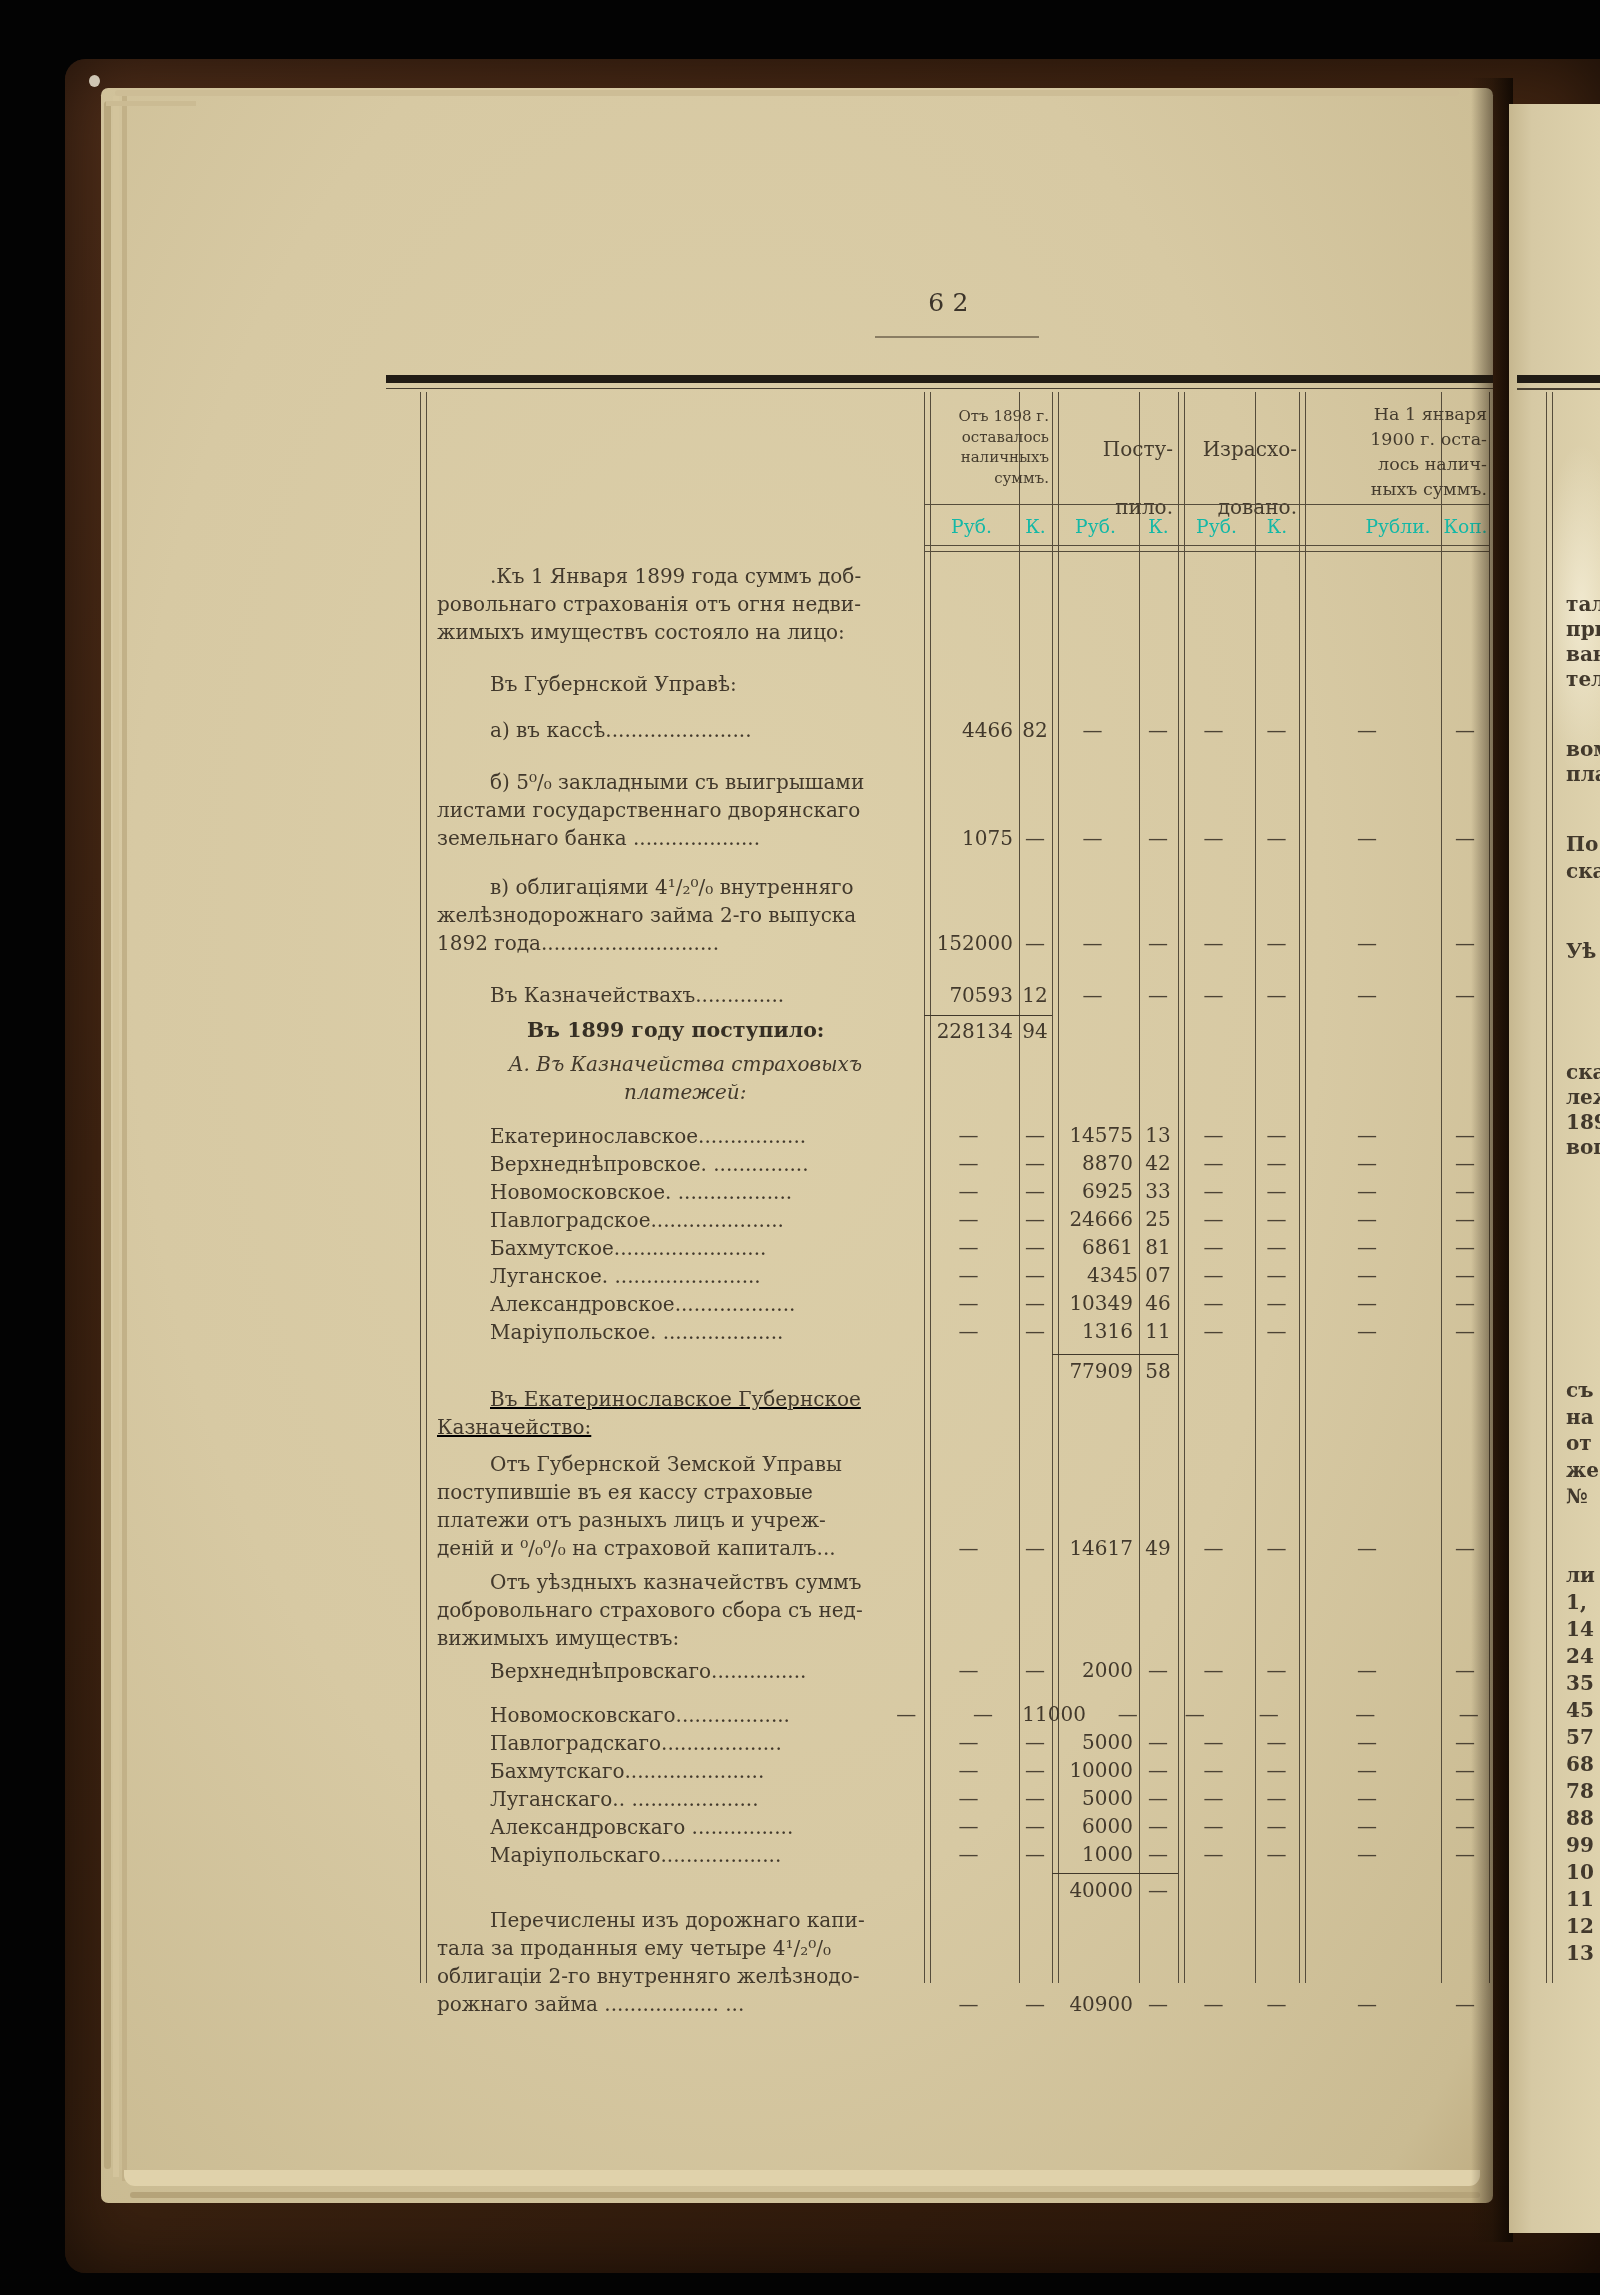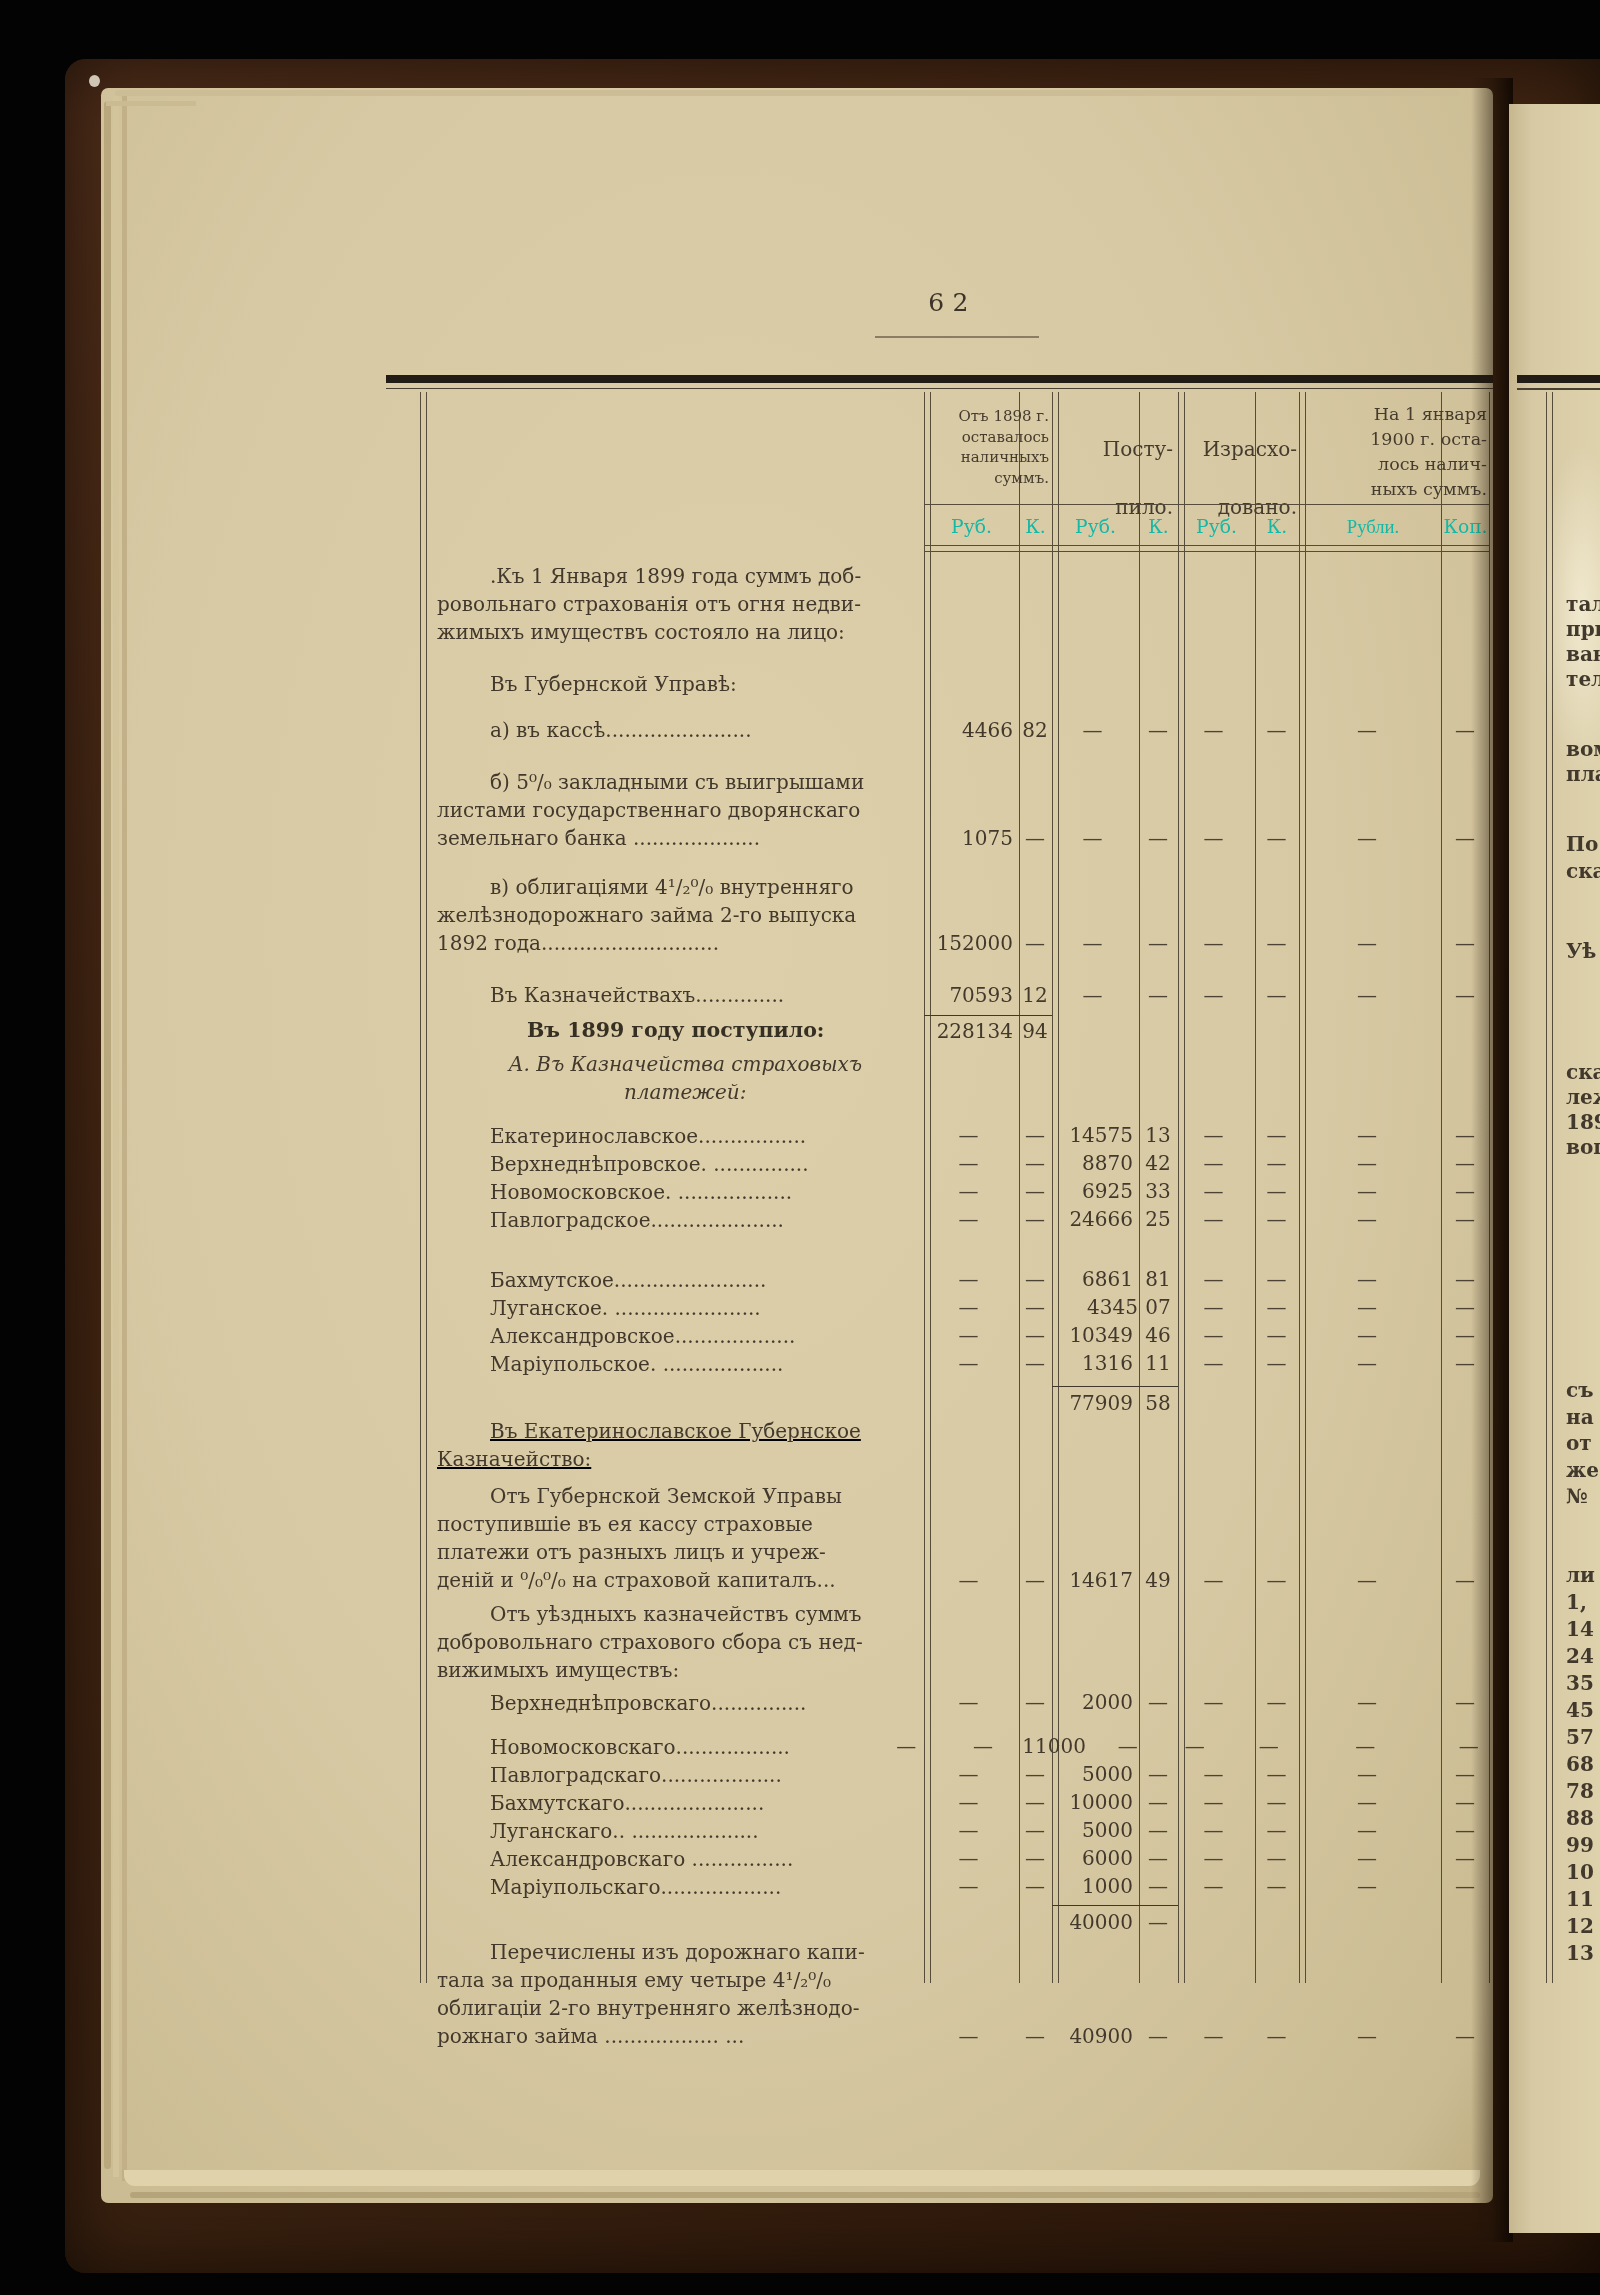--- a/index.html
+++ b/index.html
@@ -121,21 +121,21 @@
 1900 г. оста-
 лось налич-
 ныхъ суммъ.</div>
       <div class="hrule" style="left:504px;top:129px;width:566px;"></div>
       <div class="unit" style="left:504px;width:95px;">Руб.</div>
       <div class="unit" style="left:599px;width:33px;">К.</div>
       <div class="unit" style="left:632px;width:87px;">Руб.</div>
       <div class="unit" style="left:719px;width:39px;">К.</div>
       <div class="unit" style="left:758px;width:77px;">Руб.</div>
       <div class="unit" style="left:835px;width:44px;">К.</div>
-      <div class="unit" style="left:882px;width:142px;font-family:Liberation Serif, serif;">Рубли.</div>
+      <div class="unit" style="left:907px;width:142px;">Рубли.</div>
       <div class="unit" style="left:1021px;width:49px;">Коп.</div>
       <div class="hrule" style="left:504px;top:170px;width:566px;"></div>
       <div class="hrule" style="left:504px;top:176px;width:566px;"></div>
     </div>
 
     <div id="tbody">
         <div class="trow para" style="margin-top: 7.2px;">
           <div class="desc">
             <div class="ln">.Къ 1 Января 1899 года суммъ доб-</div>
             <div class="ln">ровольнаго страхованія отъ огня недви-</div>
@@ -297,21 +297,21 @@
           <div class="cell k dash" style="width: 44px;">—</div>
           <div class="cell r dash" style="width: 142px;">—</div>
           <div class="cell k dash" style="width: 49px;">—</div>
         </div>
         <div class="trow list" style="margin-top: 0px;">
           <div class="desc">
             <div class="ln">Бахмутское........................</div>
           </div>
           <div class="cell r dash" style="width: 95px;">—</div>
           <div class="cell k dash" style="width: 33px;">—</div>
-          <div class="cell r" style="width: 87px; margin-top: 32px;">6861</div>
+          <div class="cell r" style="width: 87px;">6861</div>
           <div class="cell k" style="width: 39px;">81</div>
           <div class="cell r dash" style="width: 77px;">—</div>
           <div class="cell k dash" style="width: 44px;">—</div>
           <div class="cell r dash" style="width: 142px;">—</div>
           <div class="cell k dash" style="width: 49px;">—</div>
         </div>
         <div class="trow list" style="margin-top: 0px;">
           <div class="desc">
             <div class="ln">Луганское. .......................</div>
           </div>

